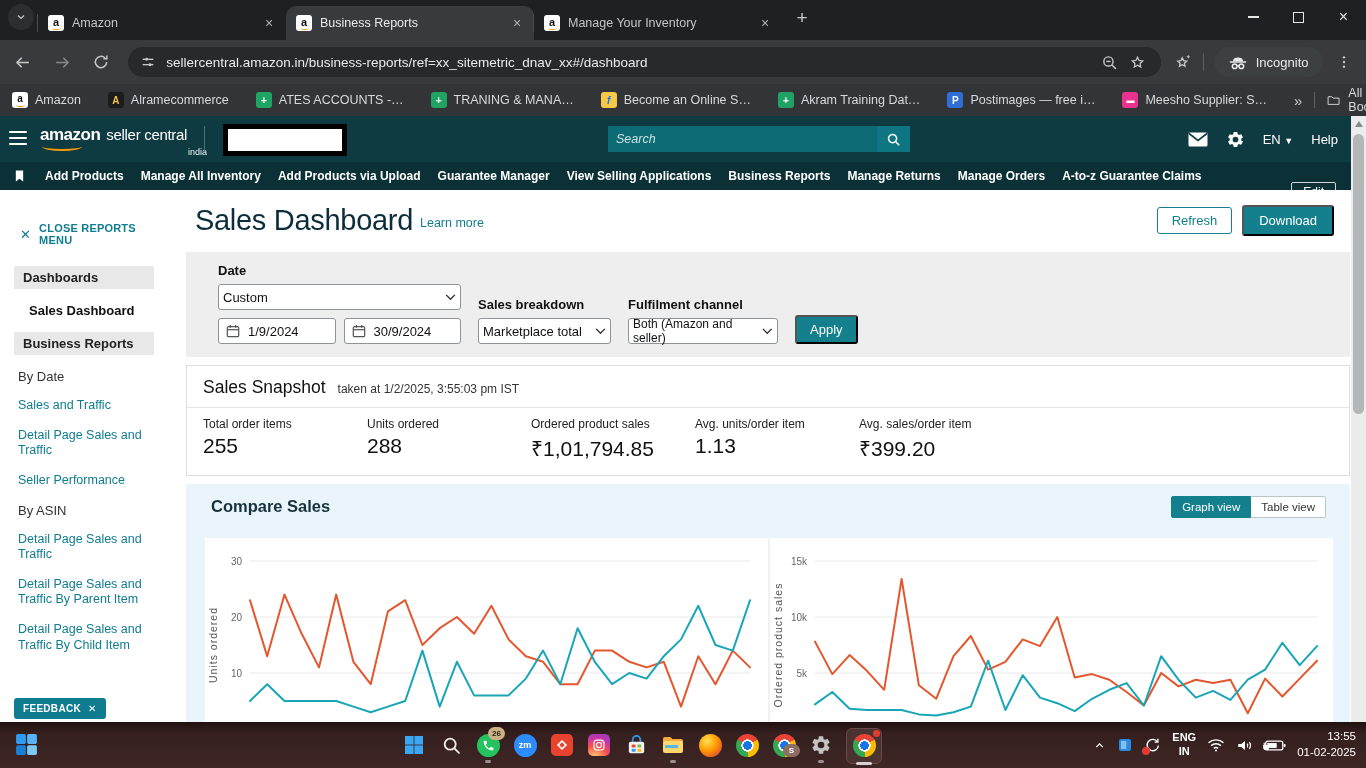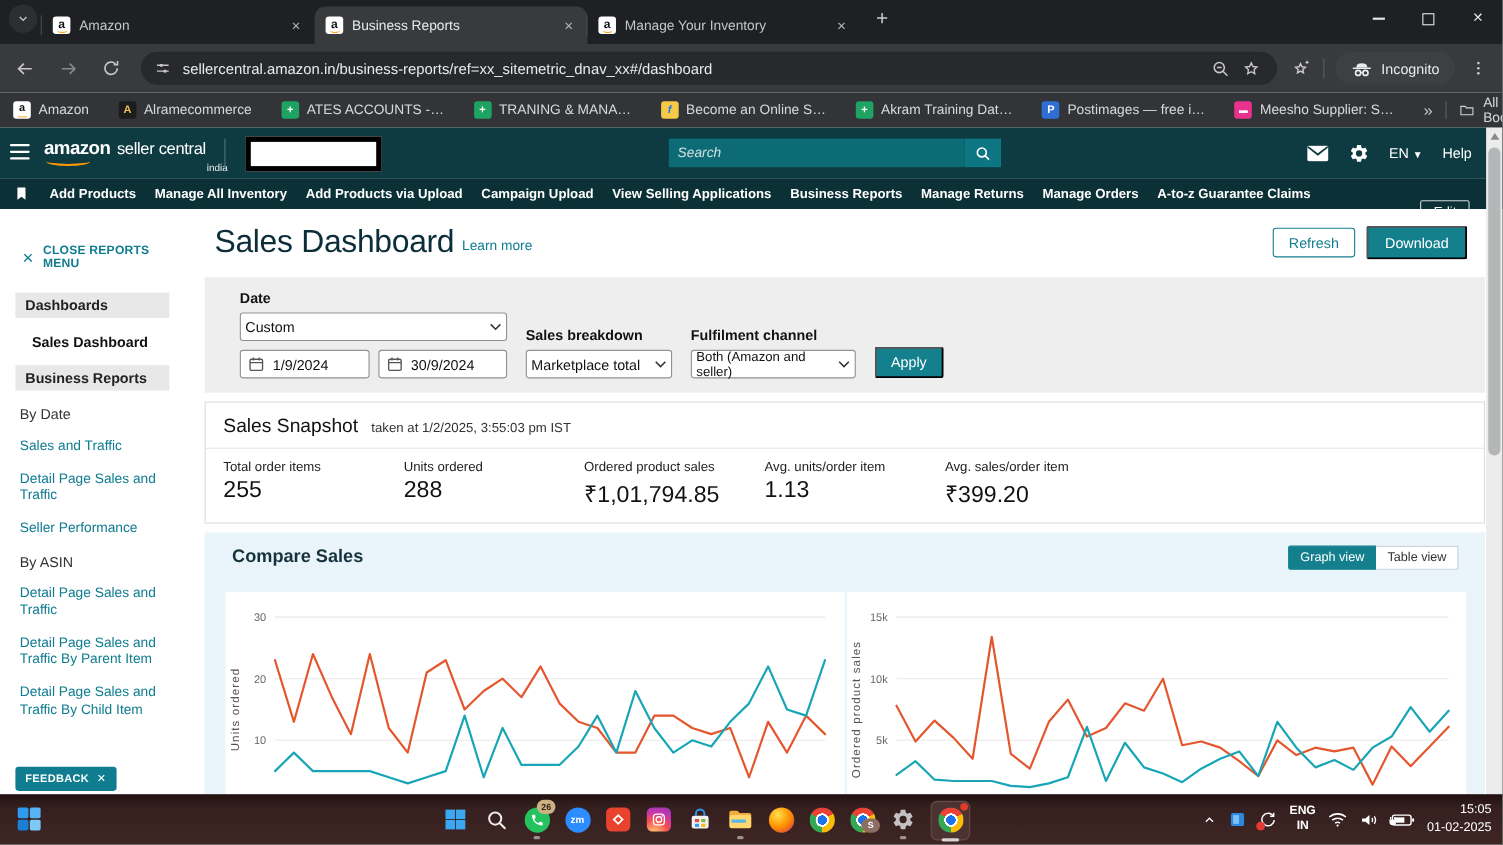--- a/index.html
+++ b/index.html
@@ -326,21 +326,21 @@
   <div class="scnav">
     <span class="bkm">
       <svg width="11" height="14" viewBox="0 0 24 28" fill="#fff">
           <path d="M4 2h16v24l-8-6-8 6z"></path>
         </svg>
     </span>
     <span id="nav-items" style="display:flex">
         <span class="navitem">Add Products</span>
         <span class="navitem">Manage All Inventory</span>
         <span class="navitem">Add Products via Upload</span>
-        <span class="navitem">Campaign Upload</span>
+        <span class="navitem">Guarantee Manager</span>
         <span class="navitem">View Selling Applications</span>
         <span class="navitem">Business Reports</span>
         <span class="navitem">Manage Returns</span>
         <span class="navitem">Manage Orders</span>
         <span class="navitem">A-to-z Guarantee Claims</span>
       </span>
     <span class="editbtn">Edit</span>
   </div>
 
   <div class="content">
@@ -648,18 +648,18 @@
             <rect x="1" y="1.5" width="21" height="11" rx="2.5" fill="none" stroke="#fff" stroke-width="1.6"></rect>
             <rect x="23.2" y="5" width="2.3" height="4" rx="1" fill="#fff"></rect>
             <rect x="3.5" y="4" width="11" height="6" fill="#fff"></rect>
           </svg>
         <svg width="9" height="9" viewBox="0 0 12 12" style="position:absolute;left:-3px;top:3px">
             <path d="M3 1v3M8 1v3" stroke="#fff" stroke-width="1.6"></path>
             <path d="M1.5 4h8v3a4 4 0 0 1-8 0z" fill="#fff"></path>
           </svg>
       </span>
       <span class="clock">
-        <div>15:05</div>
+        <div>13:55</div>
         <div>01-02-2025</div>
       </span>
     </div>
   </div>
 </div>
 
 </body></html>

